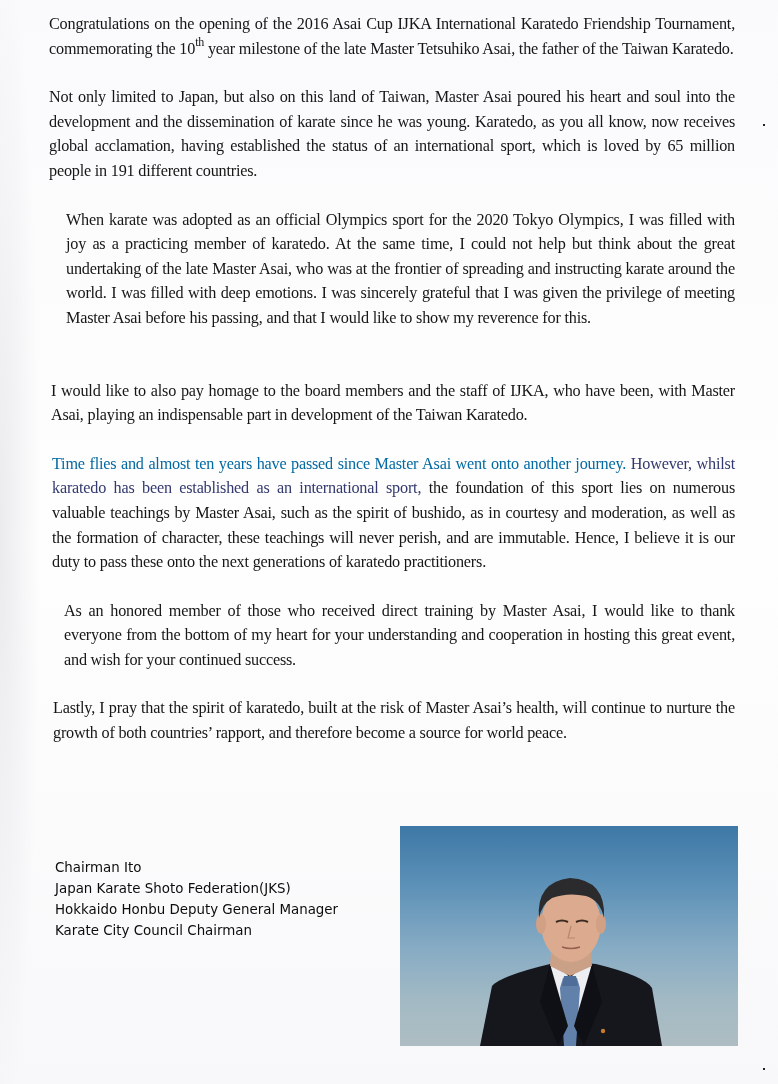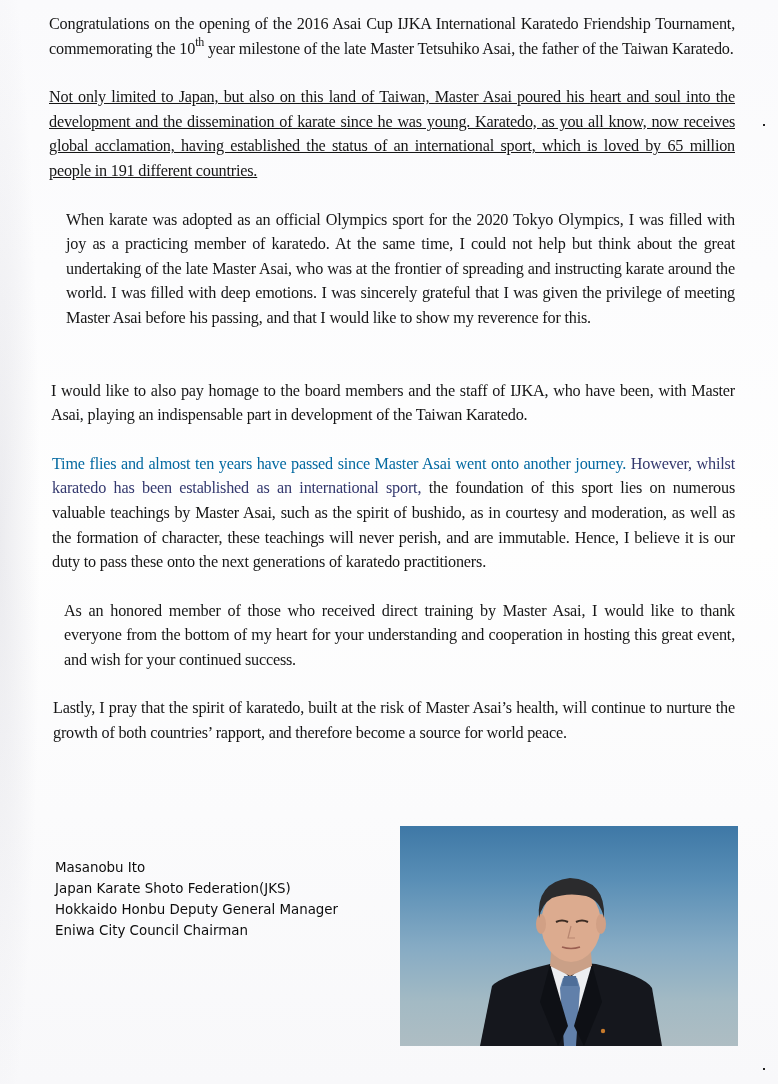--- a/index.html
+++ b/index.html
@@ -29,21 +29,21 @@
       top: 12px;
       width: 686px;
     }
     .para {
       margin: 0 0 24px 0;
       font-size: 16.2px;
       line-height: 24.6px;
       text-align: justify;
       letter-spacing: -0.2px;
     }
-    .para.p2 { margin-bottom: 24px; text-decoration: underline; }
+    .para.p2 { margin-bottom: 24px; }
     .para.p3 { margin-left: 17px; }
     .para.p4 { margin-left: 2px; margin-top: 48px; }
     .para.p5 { margin-left: 3px; }
     .para.p6 { margin-left: 15px; }
     .para.p7 { margin-left: 4px; }
     .tint-line {
       color: #0369a1;
     }
     .tint-line-2 {
       color: #33386e;
@@ -96,24 +96,24 @@
   <p class="para p4">I would like to also pay homage to the board members and the staff of IJKA, who have been, with Master Asai, playing an indispensable part in development of the Taiwan Karatedo.</p>
 
   <p class="para p5"><span class="tint-line">Time flies and almost ten years have passed since Master Asai went onto another journey.</span><span class="tint-line-2"> However, whilst karatedo has been established as an international sport,</span><span> the foundation of this sport lies on numerous valuable teachings by Master Asai, such as the spirit of bushido, as in courtesy and moderation, as well as the formation of character, these teachings will never perish, and are immutable. Hence, I believe it is our duty to pass these onto the next generations of karatedo practitioners.</span></p>
 
   <p class="para p6">As an honored member of those who received direct training by Master Asai, I would like to thank everyone from the bottom of my heart for your understanding and cooperation in hosting this great event, and wish for your continued success.</p>
 
   <p class="para p7">Lastly, I pray that the spirit of karatedo, built at the risk of Master Asai’s health, will continue to nurture the growth of both countries’ rapport, and therefore become a source for world peace.</p>
 </div>
 
 <div class="signature">
-  <div>Masanobu Ito</div>
+  <div>Chairman Ito</div>
   <div>Japan Karate Shoto Federation(JKS)</div>
   <div>Hokkaido Honbu Deputy General Manager</div>
-  <div>Eniwa City Council Chairman</div>
+  <div>Karate City Council Chairman</div>
 </div>
 
 <div class="photo">
   <svg width="338" height="220" viewBox="0 0 338 220">
 
     <path d="M80 220 L92 160 Q100 150 150 138 L172 136 L196 138 Q245 150 252 162 L262 220 Z" fill="#15171d"></path>
 
     <path d="M152 132 L170 152 L190 132 L194 170 L170 200 L148 170 Z" fill="#eceef1"></path>
 
     <path d="M163 152 L177 152 L180 162 L176 220 L164 220 L160 162 Z" fill="#6180aa"></path>

